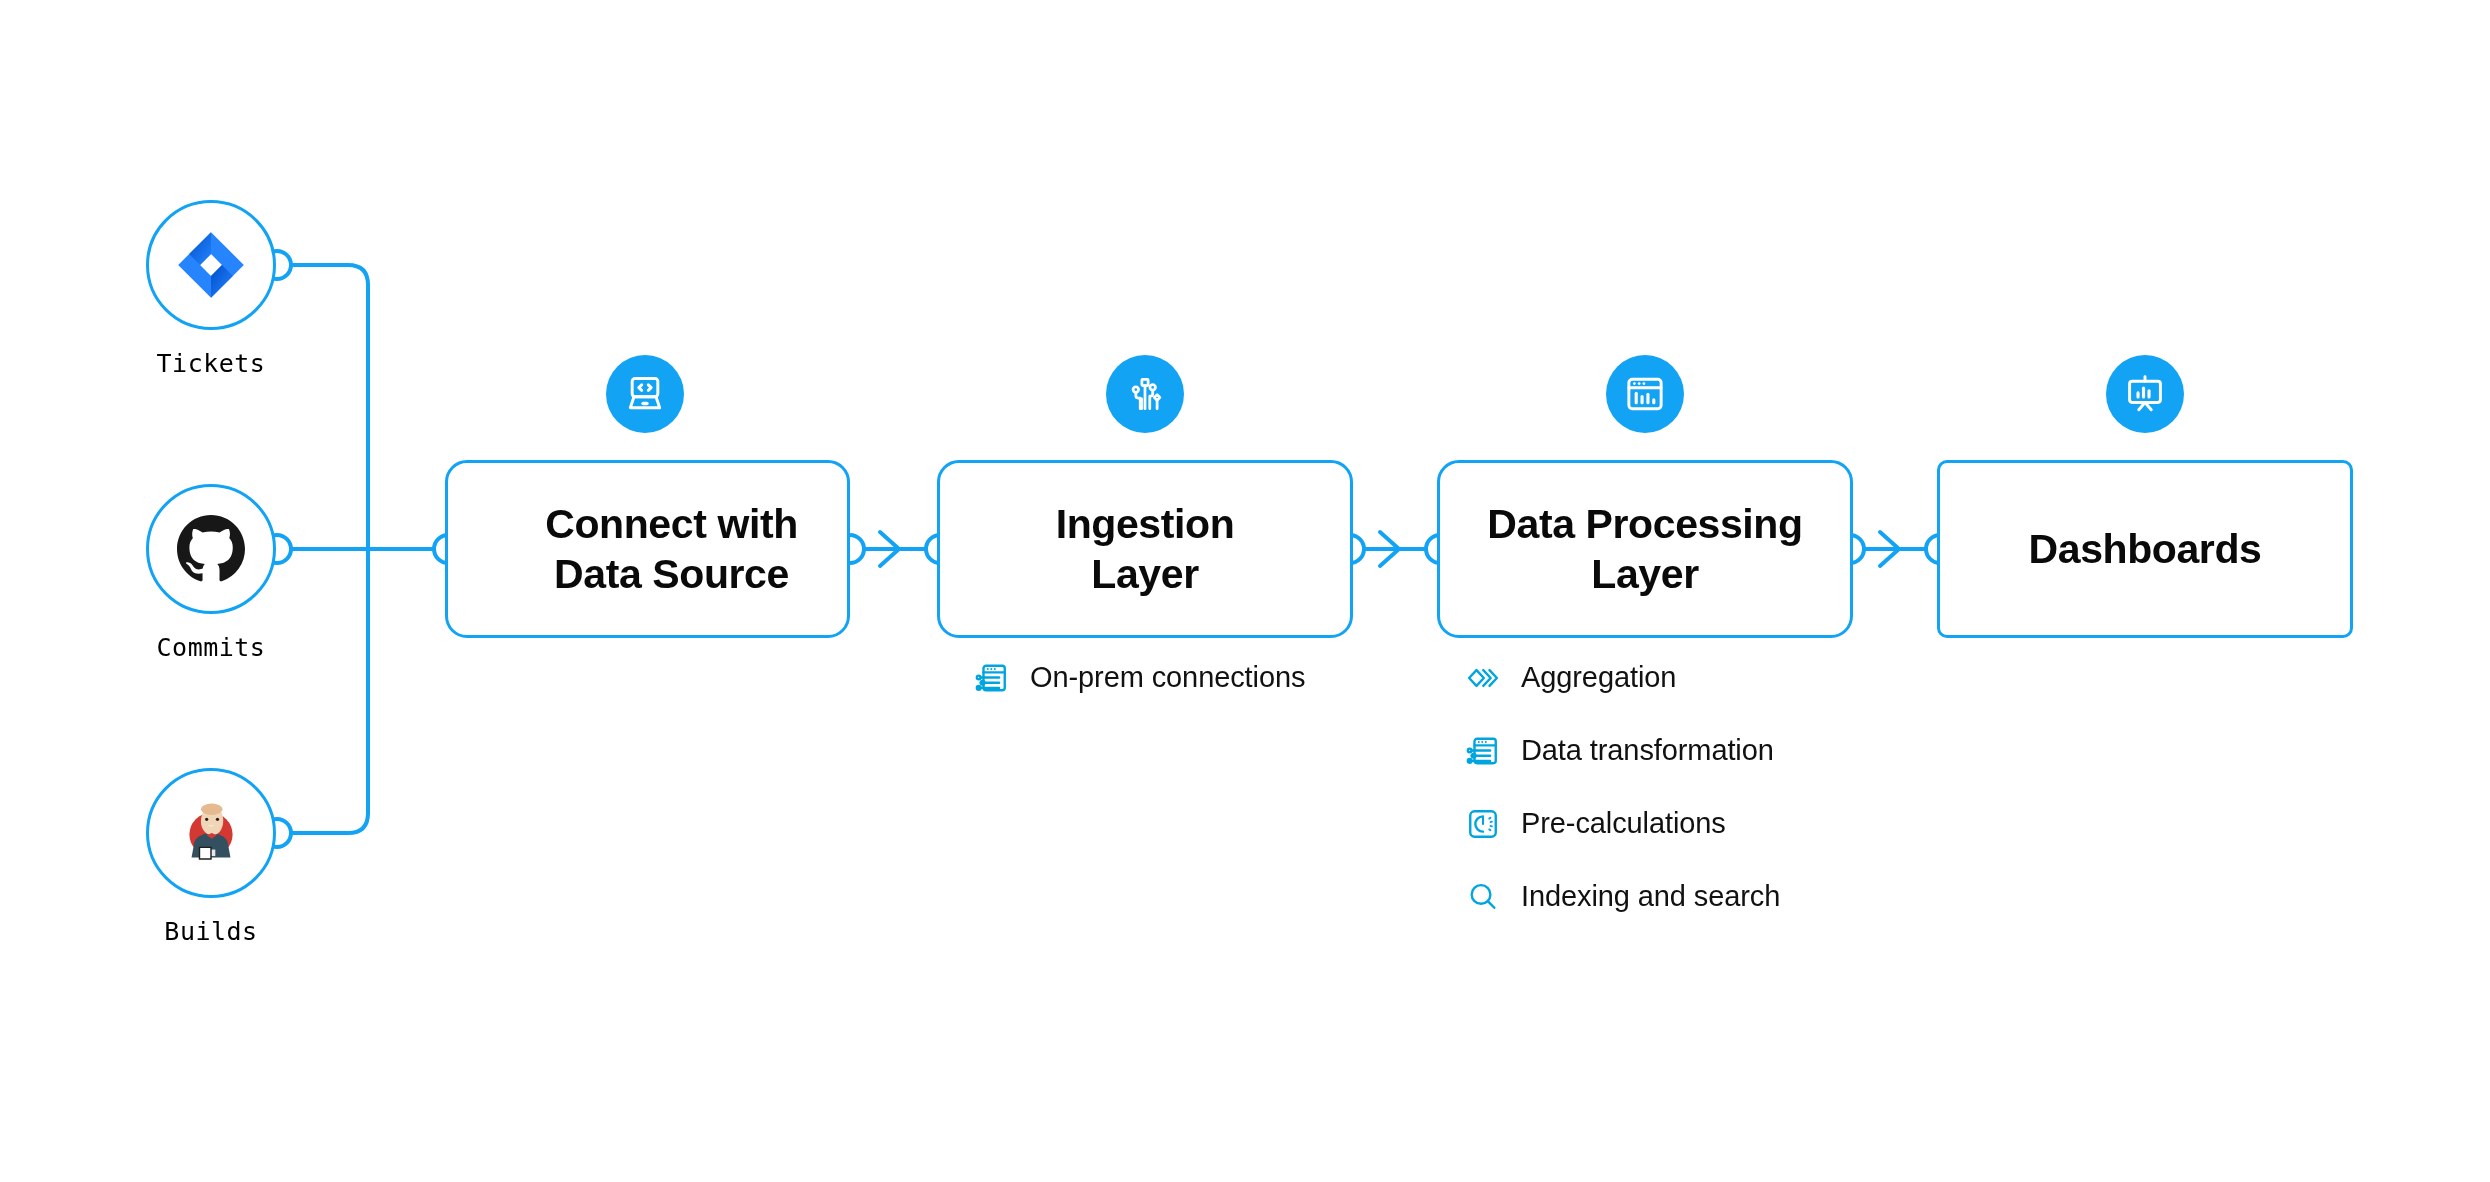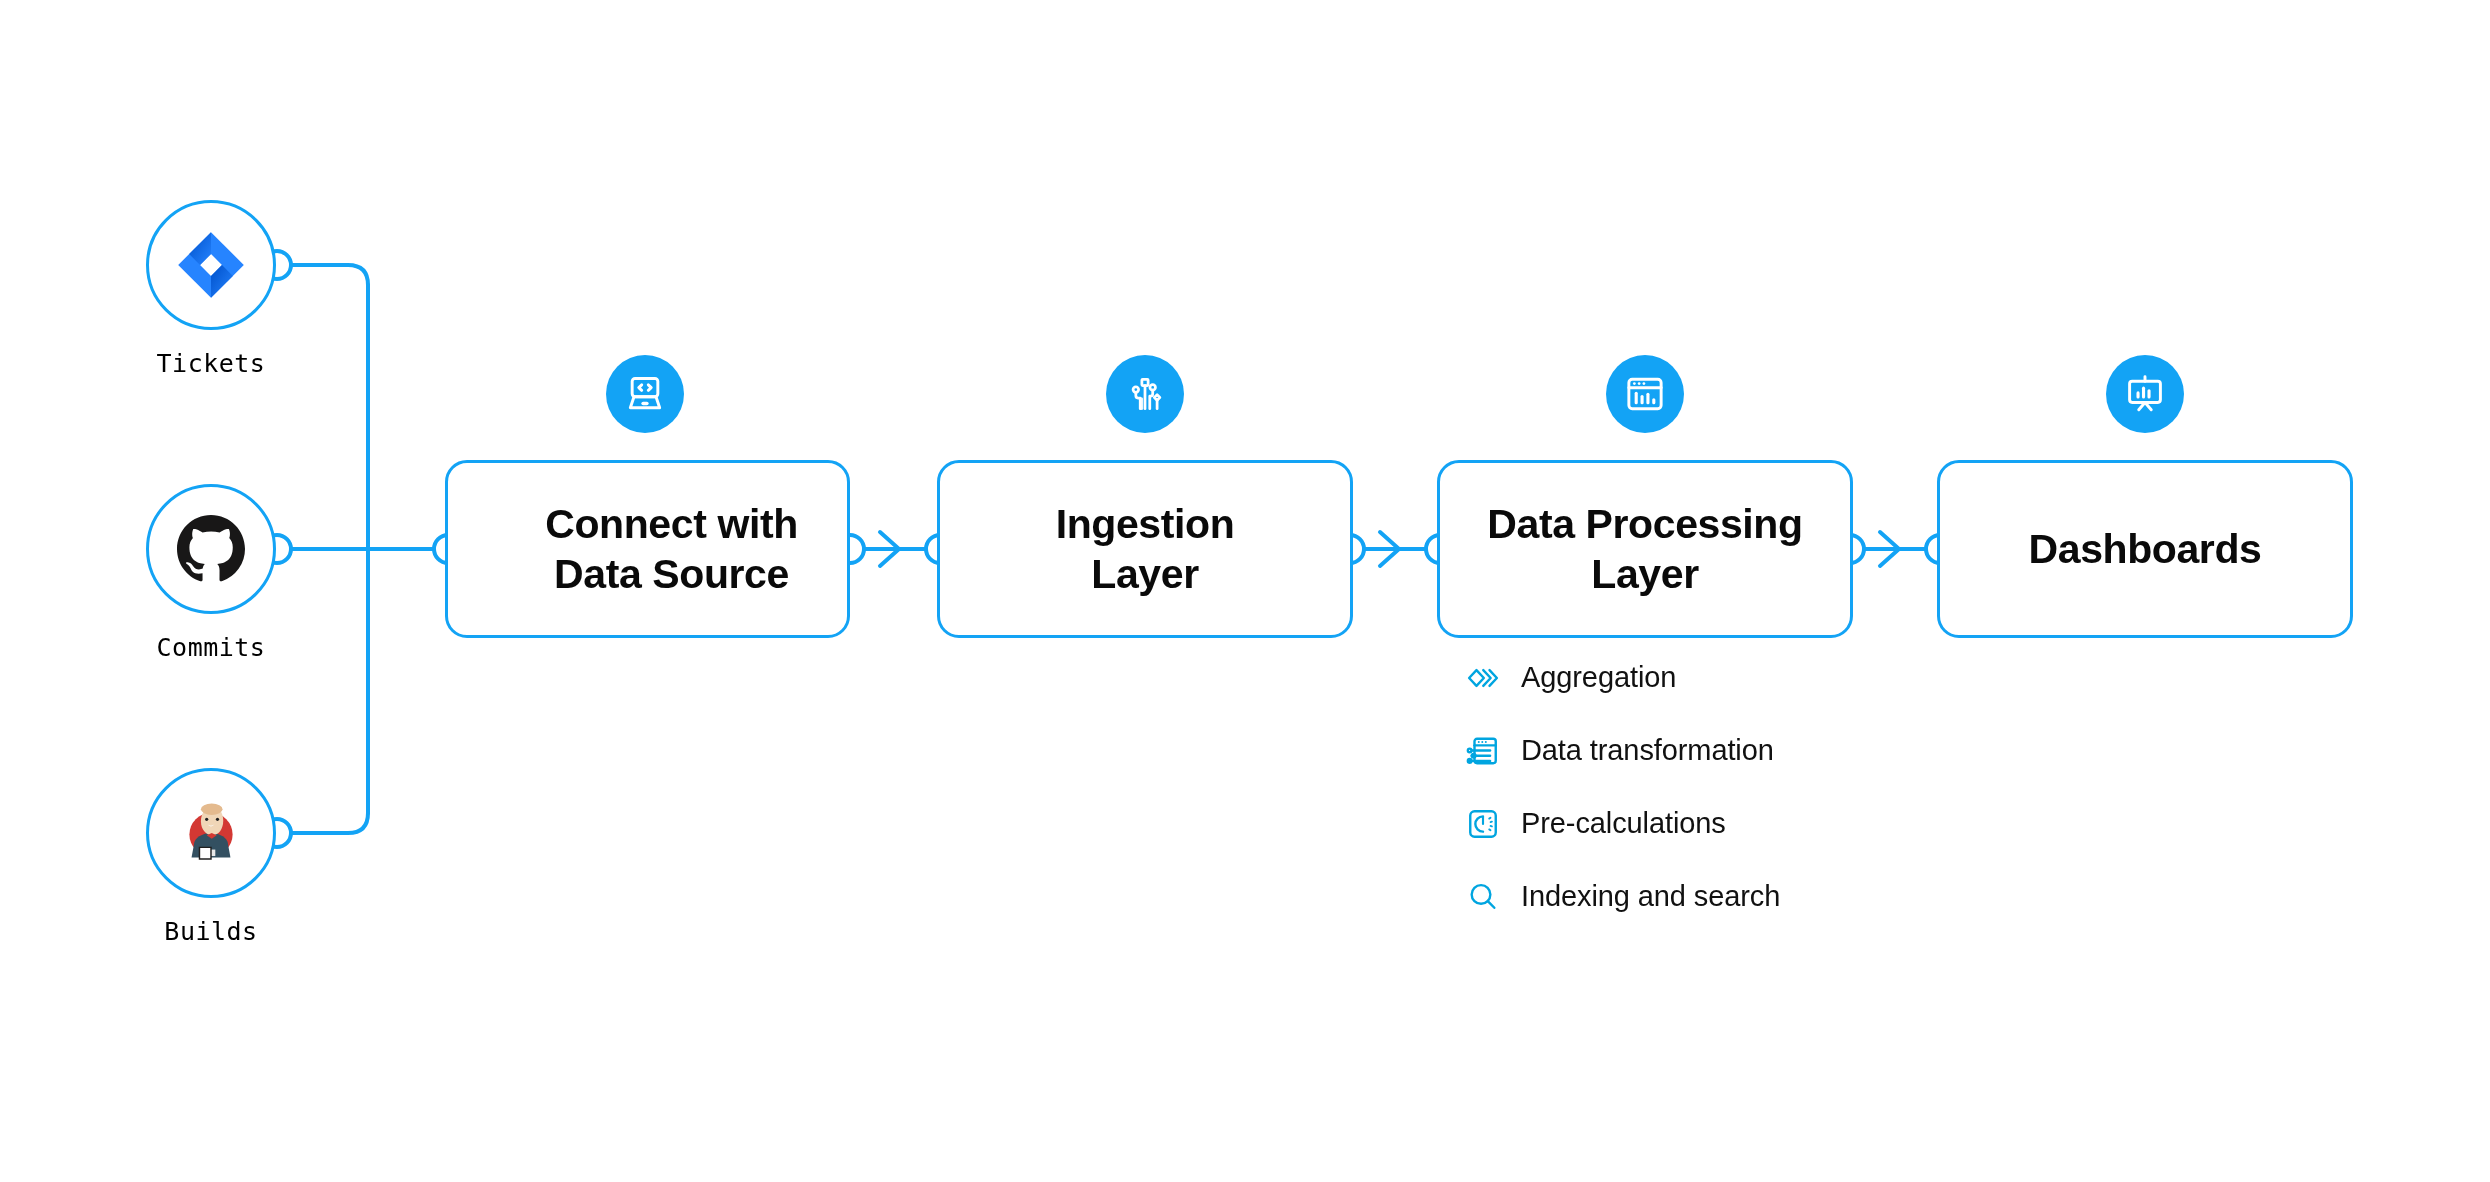--- a/index.html
+++ b/index.html
@@ -244,20 +244,38 @@
     </svg>
   </div>
   <div class="stage-box" style="left:937px; top:460px; width:416px; height:178px;">
     <div class="stage-title">
       <span>Ingestion</span><br>
       <span>Layer</span>
     </div>
   </div>
 
   <div class="feature-list" style="left:975px; top:655px;">
+    <div class="feature-item">
+      <span class="feature-icon">
+        <svg width="34" height="34" viewBox="0 0 24 24" fill="none" stroke="#00A5E0" stroke-width="1.7" stroke-linecap="round" stroke-linejoin="round">
+          <rect x="6" y="3.4" width="15" height="17.2" rx="1.8"></rect>
+          <line x1="6" y1="8" x2="21" y2="8"></line>
+          <circle cx="9" cy="5.7" r="0.7" fill="#00A5E0" stroke="none"></circle>
+          <circle cx="11.5" cy="5.7" r="0.7" fill="#00A5E0" stroke="none"></circle>
+          <circle cx="14" cy="5.7" r="0.7" fill="#00A5E0" stroke="none"></circle>
+          <line x1="4" y1="11.6" x2="17" y2="11.6"></line>
+          <circle cx="2.6" cy="11.6" r="1.3"></circle>
+          <line x1="4" y1="15.4" x2="17" y2="15.4"></line>
+          <circle cx="5.4" cy="15.4" r="1.3"></circle>
+          <line x1="2" y1="19" x2="17" y2="19"></line>
+          <circle cx="2.6" cy="19" r="1.3"></circle>
+        </svg>
+      </span>
+      <span class="feature-label">On-prem connections</span>
+    </div>
   </div>
 
   <div class="badge" style="left:1606px; top:355px;">
     <svg width="44" height="44" viewBox="0 0 24 24" fill="none" stroke="#FFFFFF" stroke-width="1.6" stroke-linecap="round" stroke-linejoin="round">
       <rect x="3.2" y="4" width="17.6" height="16" rx="1.8"></rect>
       <line x1="3.2" y1="8.6" x2="20.8" y2="8.6"></line>
       <circle cx="6.2" cy="6.3" r="0.75" fill="#FFFFFF" stroke="none"></circle>
       <circle cx="8.8" cy="6.3" r="0.75" fill="#FFFFFF" stroke="none"></circle>
       <circle cx="11.4" cy="6.3" r="0.75" fill="#FFFFFF" stroke="none"></circle>
       <line x1="7.2" y1="11.6" x2="7.2" y2="16.8" stroke-width="1.7"></line>
@@ -332,19 +350,19 @@
   <div class="badge" style="left:2106px; top:355px;">
     <svg width="44" height="44" viewBox="0 0 24 24" fill="none" stroke="#FFFFFF" stroke-width="1.6" stroke-linecap="round" stroke-linejoin="round">
       <line x1="12" y1="2.6" x2="12" y2="5"></line>
       <rect x="3.6" y="5" width="16.8" height="11.6" rx="1.4"></rect>
       <line x1="8.2" y1="13.6" x2="8.2" y2="11.4" stroke-width="1.7"></line>
       <line x1="11.2" y1="13.6" x2="11.2" y2="8.8" stroke-width="1.7"></line>
       <line x1="14.2" y1="13.6" x2="14.2" y2="10.2" stroke-width="1.7"></line>
       <polyline points="8.6,20.6 12,16.6 15.4,20.6"></polyline>
     </svg>
   </div>
-  <div class="stage-box" style="left:1937px; top:460px; width:416px; height:178px;">
+  <div class="stage-box" style="left:1937px; top:460px; width:416px; height:178px;border-radius:10px;">
     <div class="stage-title">
       <span>Dashboards</span>
     </div>
   </div>
 
 </div>
 
 </body></html>

